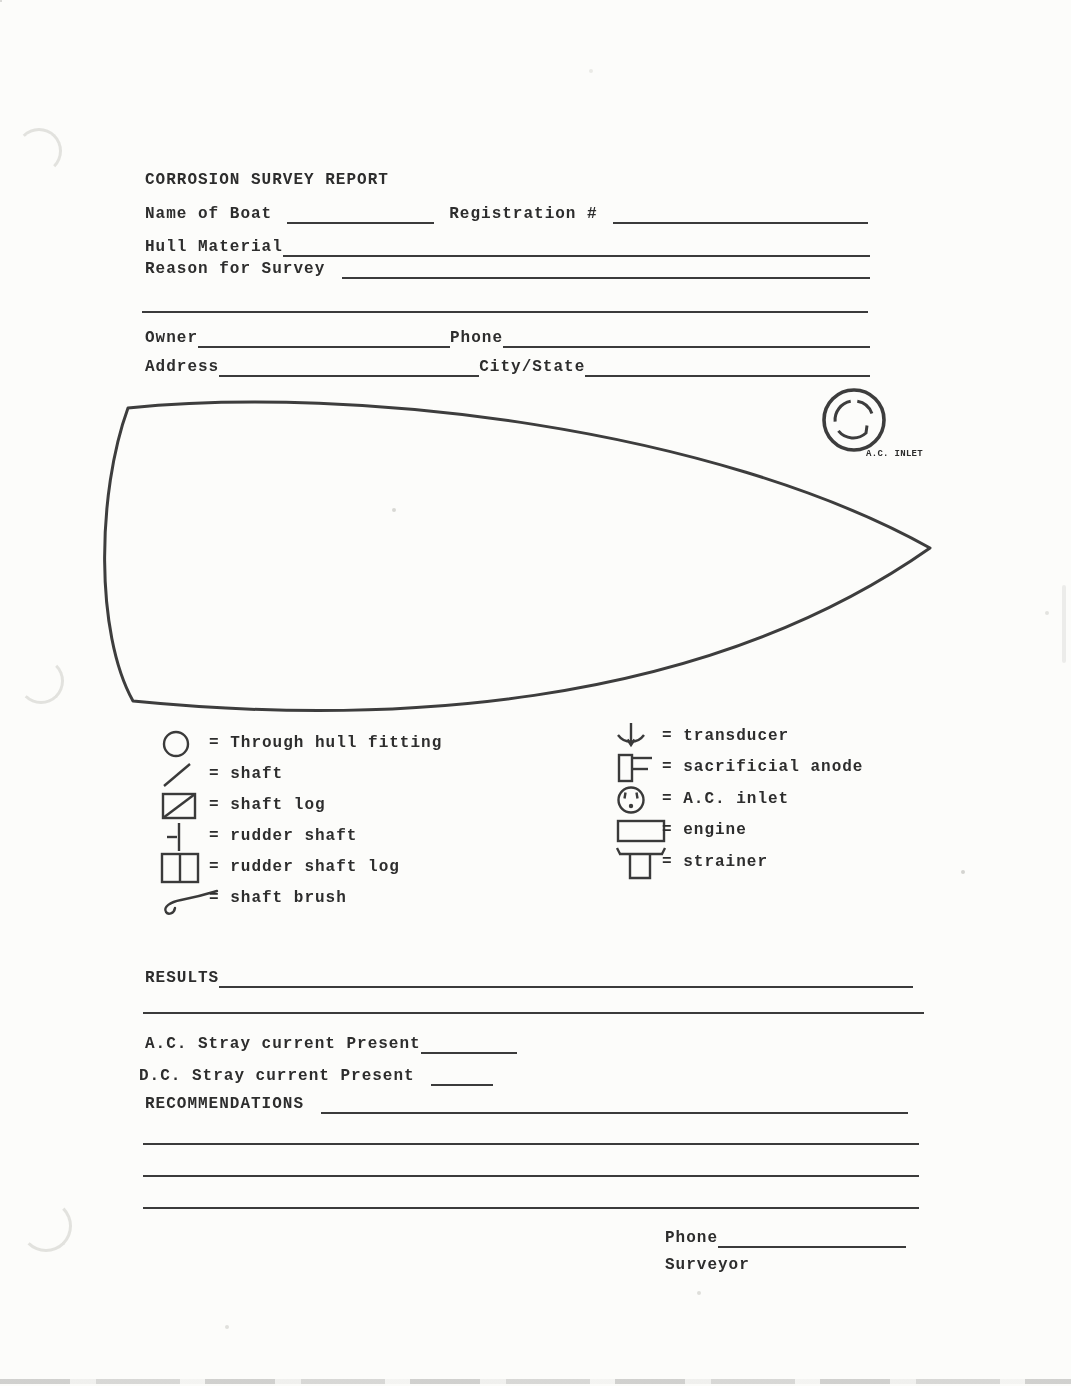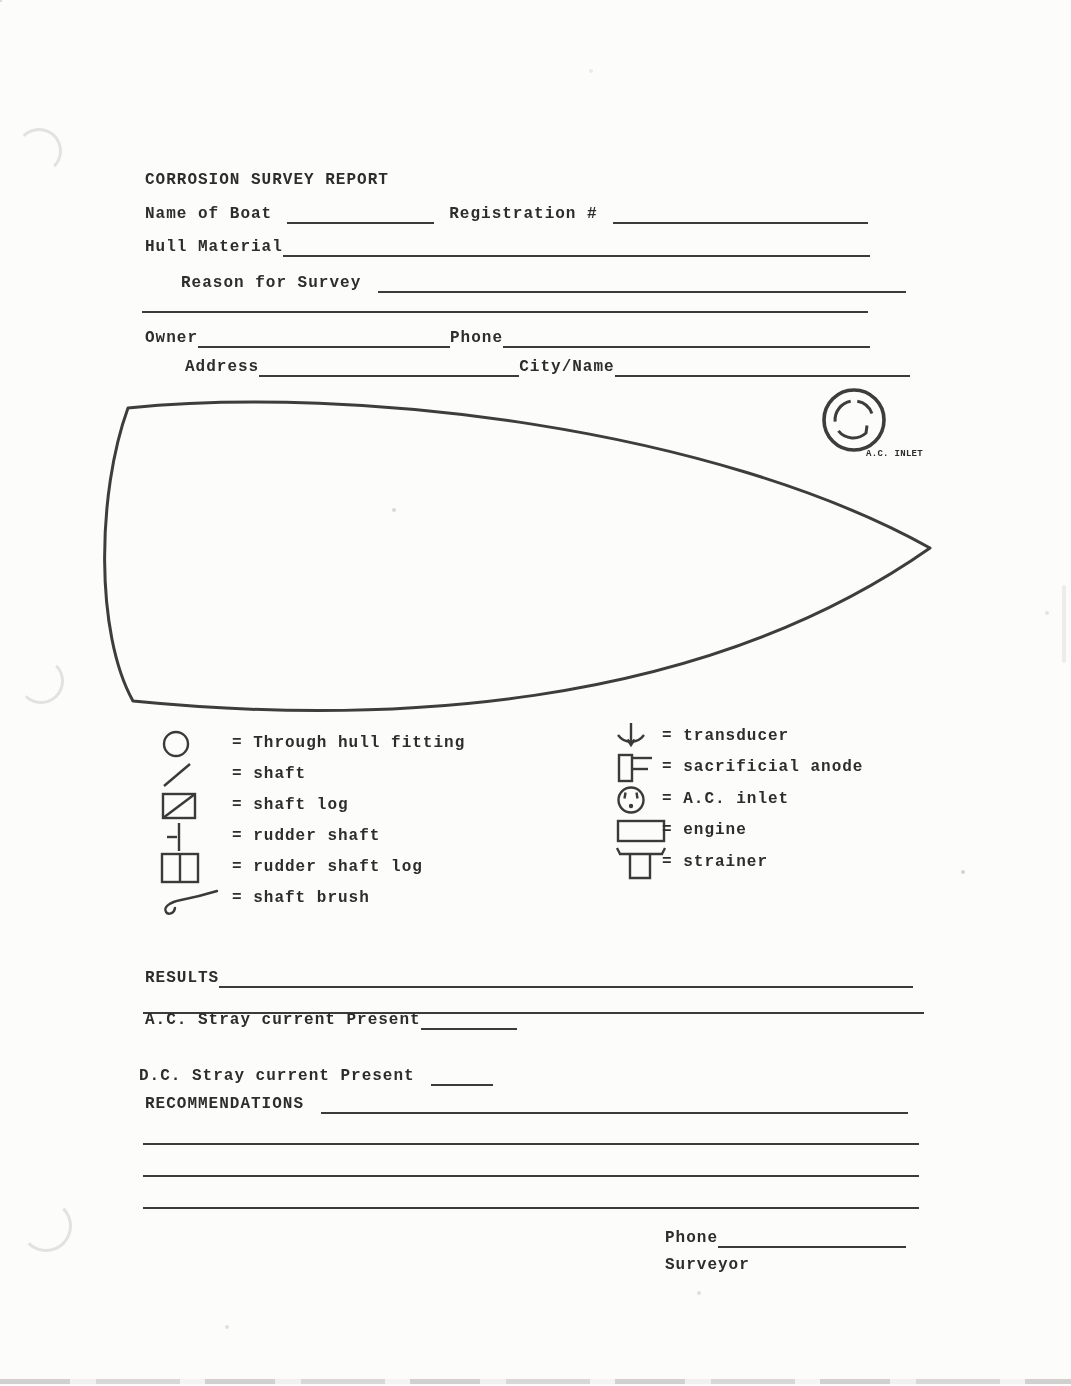--- a/index.html
+++ b/index.html
@@ -11,21 +11,21 @@
     font-weight:700; color:#2d2d2d;
   }
   .t  { position:absolute; font-size:16px; letter-spacing:1px; line-height:1; white-space:pre; }
   .row { position:absolute; display:flex; align-items:flex-end; height:20px; }
   .lbl { font-size:16px; letter-spacing:1px; line-height:1; white-space:pre; padding-bottom:2px; }
   .fill { border-bottom:2px solid #3b3b3b; height:100%; }
   .fx   { flex:1; }
   .hline { position:absolute; border-bottom:2px solid #3b3b3b; }
   .legend { position:absolute; display:flex; flex-direction:column; }
   .lrow { display:flex; align-items:center; }
-  .col-l .lrow { height:31px;gap:23px; }
+  .col-l .lrow { height:31px; }
   .col-r .lrow { height:31.5px;font-family:Liberation Mono, monospace; }
   .ibox { display:flex; align-items:center; }
   .col-l .ibox { width:62px; padding-left:13px; }
   .col-r .ibox { width:54px; padding-left:8px; }
   svg.ic { overflow:visible; display:block; }
   svg.ic * { stroke:#3a3a3a; stroke-width:2.4; fill:none; }
   svg.ic .fdot { fill:#3a3a3a; stroke:none; }
   .boat-svg { position:absolute; left:95px; top:383px; }
   .acinlet-svg { position:absolute; left:818px; top:384px; }
   .ac-label { position:absolute; left:866px; top:449px; font-size:9px; letter-spacing:0.3px; white-space:pre; }
@@ -57,38 +57,38 @@
     <span class="fill" style="width:147px;"></span>
     <span class="lbl">Registration #</span>
     <span class="fill fx"></span>
   </div>
 
   <div class="row" style="left:145px; top:237px; width:725px;">
     <span class="lbl">Hull Material</span>
     <span class="fill fx"></span>
   </div>
 
-  <div class="row" style="left:145px; top:273px; width:725px;margin-left:36px;">
+  <div class="row" style="left:145px; top:259px; width:725px;">
     <span class="lbl">Reason for Survey </span>
     <span class="fill fx" style="margin-left:6px;"></span>
   </div>
 
   <div class="hline" style="left:142px; top:293px; width:726px; height:20px;"></div>
 
   <div class="row" style="left:145px; top:328px; width:725px;">
     <span class="lbl">Owner</span>
     <span class="fill" style="width:252px;"></span>
     <span class="lbl">Phone</span>
     <span class="fill fx"></span>
   </div>
 
-  <div class="row" style="left:145px; top:357px; width:725px;margin-left:40px;">
+  <div class="row" style="left:145px; top:357px; width:725px;">
     <span class="lbl">Address</span>
     <span class="fill" style="width:260px;"></span>
-    <span class="lbl">City/Name</span>
+    <span class="lbl">City/State</span>
     <span class="fill fx"></span>
   </div>
 
   <svg class="boat-svg" width="860" height="340" viewBox="0 0 860 340">
     <path d="M33 25 C260 2 620 45 835 165 C600 330 280 342 38 318 C0 250 2 110 33 25 Z" fill="none" stroke="#3d3d3d" stroke-width="3" stroke-linejoin="round"></path>
   </svg>
 
   <svg class="acinlet-svg" width="72" height="72" viewBox="0 0 72 72">
     <g fill="none" stroke="#3d3d3d">
       <circle cx="36" cy="36" r="30" stroke-width="3.6"></circle>
@@ -205,21 +205,21 @@
       <span class="lbl">= strainer</span>
     </div>
   </div>
 
   <div class="row" style="left:145px; top:968px; width:768px;align-items:flex-end;">
     <span class="lbl">RESULTS</span>
     <span class="fill fx"></span>
   </div>
   <div class="hline" style="left:143px; top:994px; width:781px; height:20px; border-bottom-width:2.5px;"></div>
 
-  <div class="row" style="left:145px; top:1010px;">
+  <div class="row" style="left:145px; top:1034px;">
     <span class="lbl">A.C. Stray current Present</span>
     <span class="fill" style="width:96px;"></span>
   </div>
 
   <div class="row" style="left:139px; top:1066px;">
     <span class="lbl">D.C. Stray current Present </span>
     <span class="fill" style="width:62px; margin-left:6px;"></span>
   </div>
 
   <div class="row" style="left:145px; top:1094px; width:763px;">

